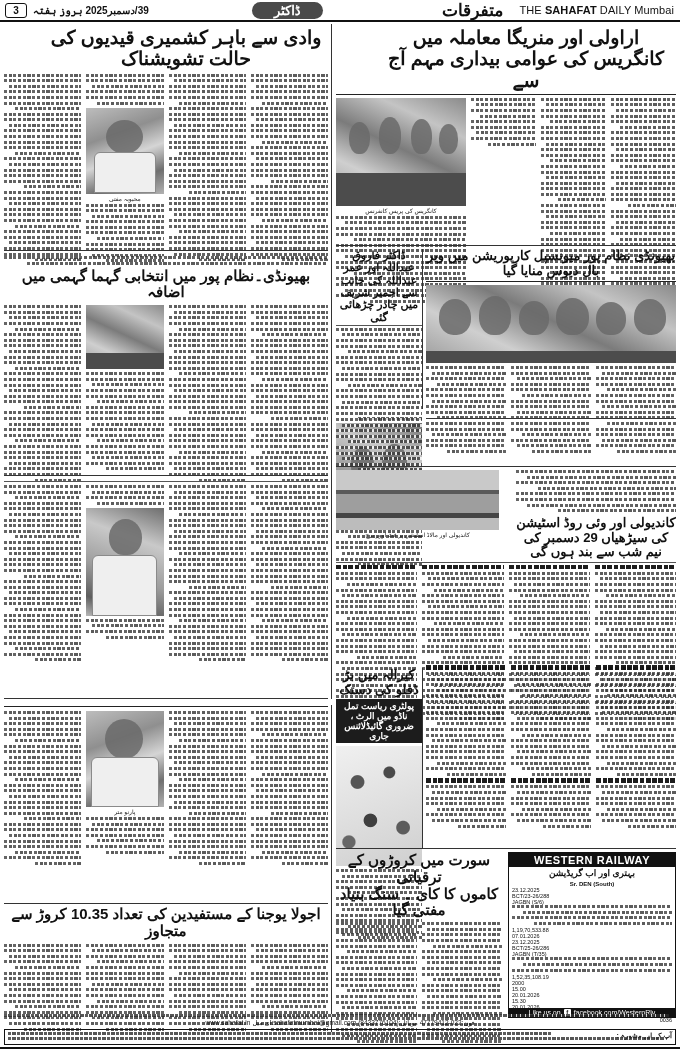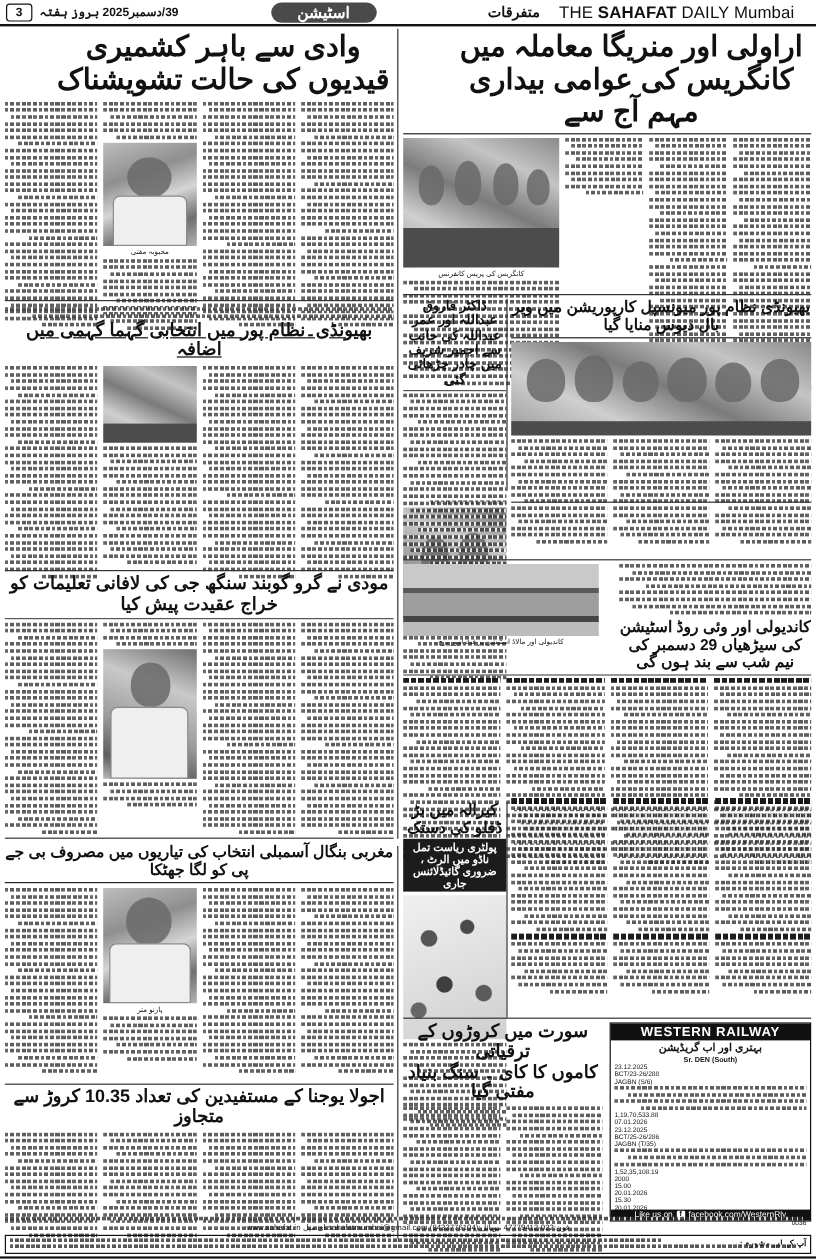--- a/index.html
+++ b/index.html
@@ -22,30 +22,30 @@
     display:flex; align-items:center; justify-content:center;
     font-size:10px; font-weight:bold; margin-left:5px; margin-right:6px;
   }
   .date-ur { font-size:10px; direction:rtl; letter-spacing:-0.3px; font-weight:600; }
   .mast-spacer { flex:1; }
   .logo-pill {
     background:#4a4a4a; color:#fff; border-radius:22px;
     padding:1px 22px; font-size:13px; font-weight:bold; direction:rtl;
     margin-right:4px;
   }
-  .mast-cat { font-size:12px; font-weight:bold; direction:rtl; margin:0 16px 0 12px; }
-  .mast-eng { font-size:14px; margin-right:18px; letter-spacing:.1px; }
+  .mast-cat { font-size:17px; font-weight:bold; direction:rtl; margin:0 16px 0 12px; }
+  .mast-eng { font-size:11px; margin-right:6px; letter-spacing:.1px; }
   .mast-eng b { font-weight:bold; }
 
   
   .hl {
     direction:rtl; text-align:center; font-weight:bold;
     line-height:1.12; letter-spacing:-0.2px;
   }
-  .hl-xl { font-size:24px;margin-left:40px; }
+  .hl-xl { font-size:19px;margin-left:40px; }
   .hl-lg { font-size:15px; }
   .hl-md { font-size:13px; }
   .hl-sm { font-size:11px; }
   .subbar {
     direction:rtl; text-align:center; font-weight:bold; font-size:11px;
     background:#1c1c1c; color:#fff; padding:2px 3px; margin-top:2px;
   }
   .rule { border-top:1.2px solid #222; margin:3px 0; }
   .rule-thin { border-top:.6px solid #555; margin:2px 0; }
 
@@ -120,21 +120,21 @@
 </style>
 </head>
 <body>
 
 <div class="page">
 
   <div class="masthead">
     <div class="page-num">3</div>
     <div class="date-ur">39/دسمبر2025 بروز ہفتہ</div>
     <div class="mast-spacer"></div>
-    <div class="logo-pill">اسٹیشن</div>
+    <div class="logo-pill">ڈاکٹر</div>
     <div class="mast-spacer"></div>
     <div class="mast-cat">متفرقات</div>
     <div class="mast-eng"><span>THE </span><b>SAHAFAT</b><span> DAILY Mumbai</span></div>
   </div>
 
   <div class="vline" style="left:331px; top:24px; height:675px;"></div>
   <div class="vline" style="left:331px; top:705px; height:330px;"></div>
 
   <div style="position:absolute; left:4px; top:27px; width:324px;">
     <div class="hl hl-xl">وادی سے باہر کشمیری قیدیوں کی حالت تشویشناک</div>
@@ -278,21 +278,21 @@
     </div>
   </div>
 
   <div class="hline" style="left:4px; top:250px; width:324px;"></div>
 
   <div style="position:absolute; left:4px; top:256px; width:324px;">
     <div class="copy">
       <div class="ln s1"></div>
         <div class="ln s2"></div>
     </div>
-    <div class="hl hl-lg" style="margin-top:3px;text-decoration:underline;">بھیونڈی۔نظام پور میں انتخابی گہما گہمی میں اضافہ</div>
+    <div class="hl hl-lg" style="margin-top:3px;">بھیونڈی۔نظام پور میں انتخابی گہما گہمی میں اضافہ</div>
     <div class="cols" style="margin-top:4px;">
       <div class="copy">
         <div class="ln s1"></div>
           <div class="ln s1"></div>
           <div class="ln s2"></div>
           <div class="ln s1"></div>
         <div class="ln s1"></div>
           <div class="ln s3"></div>
           <div class="ln s1"></div>
           <div class="ln s1"></div>
@@ -413,21 +413,20 @@
           <div class="ln s1"></div>
           <div class="ln s1"></div>
           <div class="ln s5"></div>
       </div>
     </div>
   </div>
 
   <div class="hline" style="left:4px; top:475px; width:324px;"></div>
 
   <div style="position:absolute; left:4px; top:479px; width:324px;">
-    <div class="hl hl-lg">مودی نے گرو گوبند سنگھ جی کی لافانی تعلیمات کو خراج عقیدت پیش کیا</div>
     <div class="rule-thin"></div>
     <div class="cols" style="margin-top:3px;">
       <div class="copy">
         <div class="ln s1"></div>
           <div class="ln s1"></div>
           <div class="ln s2"></div>
           <div class="ln s1"></div>
         <div class="ln s3"></div>
           <div class="ln s1"></div>
           <div class="ln s1"></div>
@@ -542,21 +541,20 @@
           <div class="ln s3"></div>
           <div class="ln s1"></div>
           <div class="ln s5"></div>
       </div>
     </div>
   </div>
 
   <div class="hline" style="left:4px; top:698px; width:324px;"></div>
 
   <div style="position:absolute; left:4px; top:703px; width:324px;">
-    <div class="hl hl-md">مغربی بنگال آسمبلی انتخاب کی تیاریوں میں مصروف بی جے پی کو لگا جھٹکا</div>
     <div class="rule"></div>
     <div class="cols" style="margin-top:4px;">
       <div class="copy">
         <div class="ln s1"></div>
           <div class="ln s2"></div>
           <div class="ln s1"></div>
           <div class="ln s1"></div>
         <div class="ln s3"></div>
           <div class="ln s1"></div>
           <div class="ln s1"></div>

